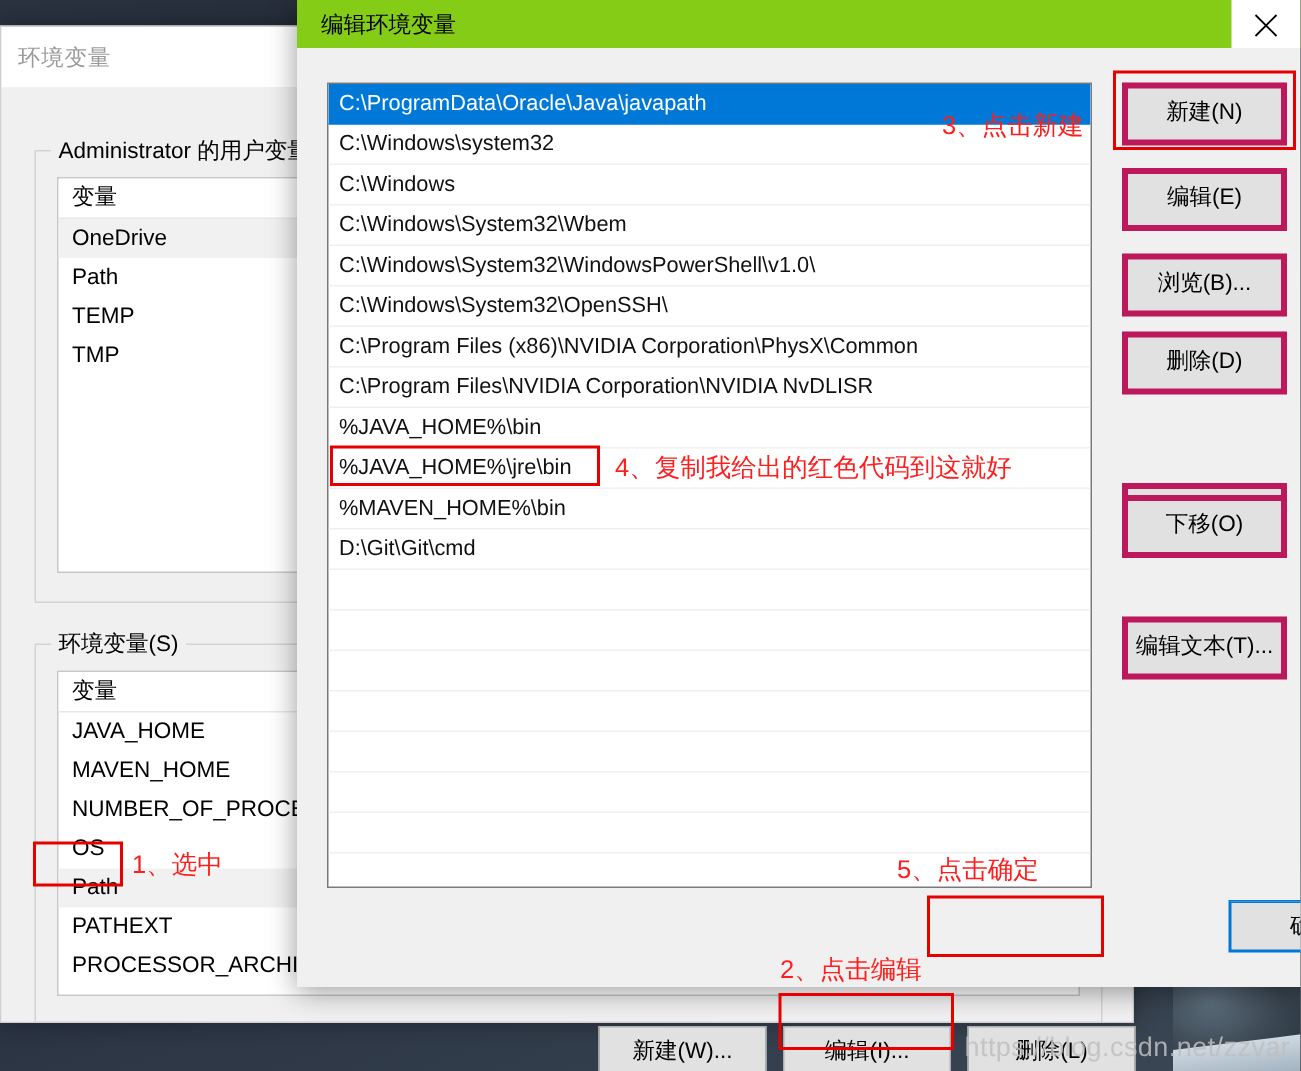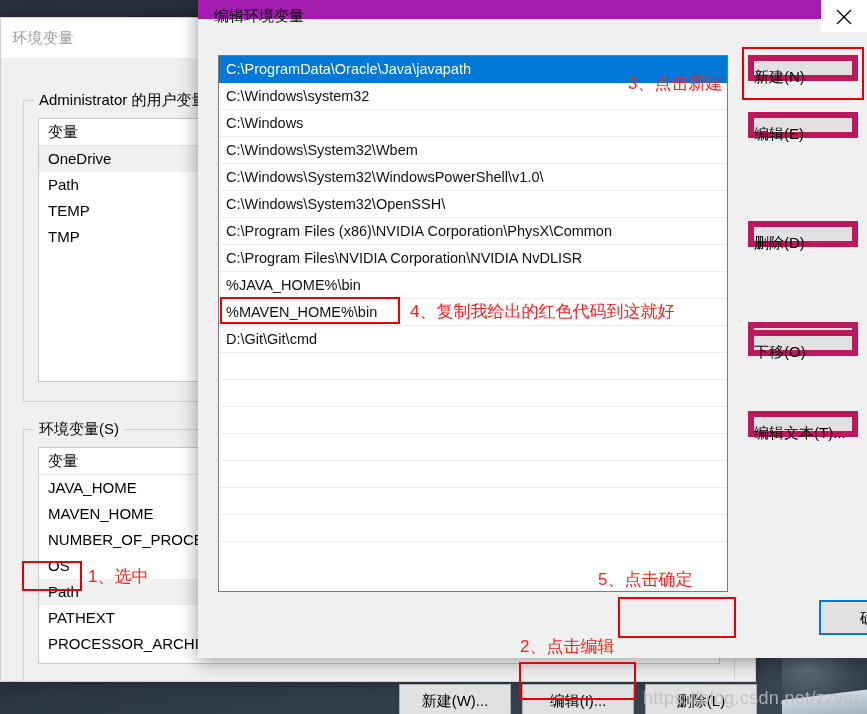--- a/index.html
+++ b/index.html
@@ -148,22 +148,22 @@
     left: 198px;
     top: 0px;
     width: 669px;
     height: 658px;
     background: #f0f0f0;
     box-shadow: 0 3px 18px rgba(0,0,0,.40);
   }
   .dlg-titlebar {
     position: absolute;
     left: 0; top: 0; right: 0;
-    height: 19px;
-    background: #a21caf;
+    height: 32px;
+    background: #84cc16;
   }
   .dlg-title {
     position: absolute;
     left: 16px;
     top: 7px;
     font-size: 15px;
     color: #000;
   }
   .dlg-close {
     position: absolute;
@@ -207,27 +207,27 @@
     background: #0078d7;
     color: #fff;
     border-bottom-color: #0078d7;
   }
 
   
   .sidebtn {
     position: absolute;
     left: 550px;
     width: 110px;
-    height: 26px;
+    height: 42px;
     line-height: 31px;
-    text-align: left;
+    text-align: center;
     font-size: 15px;
     color: #000;
     background: #e1e1e1;
-    border: 6px solid #be185d;
+    border: 4px solid #be185d;
     box-sizing: border-box;
   }
 
   
   .okbtn, .cancelbtn {
     position: absolute;
     width: 110px;
     height: 33px;
     line-height: 31px;
     text-align: center;
@@ -336,33 +336,35 @@
       <div class="pathlist">
         <div class="pathrow selected">C:\ProgramData\Oracle\Java\javapath</div>
         <div class="pathrow">C:\Windows\system32</div>
         <div class="pathrow">C:\Windows</div>
         <div class="pathrow">C:\Windows\System32\Wbem</div>
         <div class="pathrow">C:\Windows\System32\WindowsPowerShell\v1.0\</div>
         <div class="pathrow">C:\Windows\System32\OpenSSH\</div>
         <div class="pathrow">C:\Program Files (x86)\NVIDIA Corporation\PhysX\Common</div>
         <div class="pathrow">C:\Program Files\NVIDIA Corporation\NVIDIA NvDLISR</div>
         <div class="pathrow">%JAVA_HOME%\bin</div>
+        <div class="pathrow">%JAVA_HOME%\jre\bin</div>
         <div class="pathrow">%MAVEN_HOME%\bin</div>
         <div class="pathrow">D:\Git\Git\cmd</div>
         <div class="pathrow"></div>
         <div class="pathrow"></div>
         <div class="pathrow"></div>
         <div class="pathrow"></div>
         <div class="pathrow"></div>
         <div class="pathrow"></div>
         <div class="pathrow"></div>
       </div>
 
       <div class="sidebtn" style="top:23px;">新建(N)</div>
       <div class="sidebtn" style="top:80px;">编辑(E)</div>
+      <div class="sidebtn" style="top:137px;">浏览(B)...</div>
       <div class="sidebtn" style="top:189px;">删除(D)</div>
       <div class="sidebtn" style="top:262px;margin-top:28px;">上移(U)</div>
       <div class="sidebtn" style="top:298px;">下移(O)</div>
       <div class="sidebtn" style="top:379px;">编辑文本(T)...</div>
     </div>
 
     <div class="okbtn">确定</div>
 
   </div>
 

